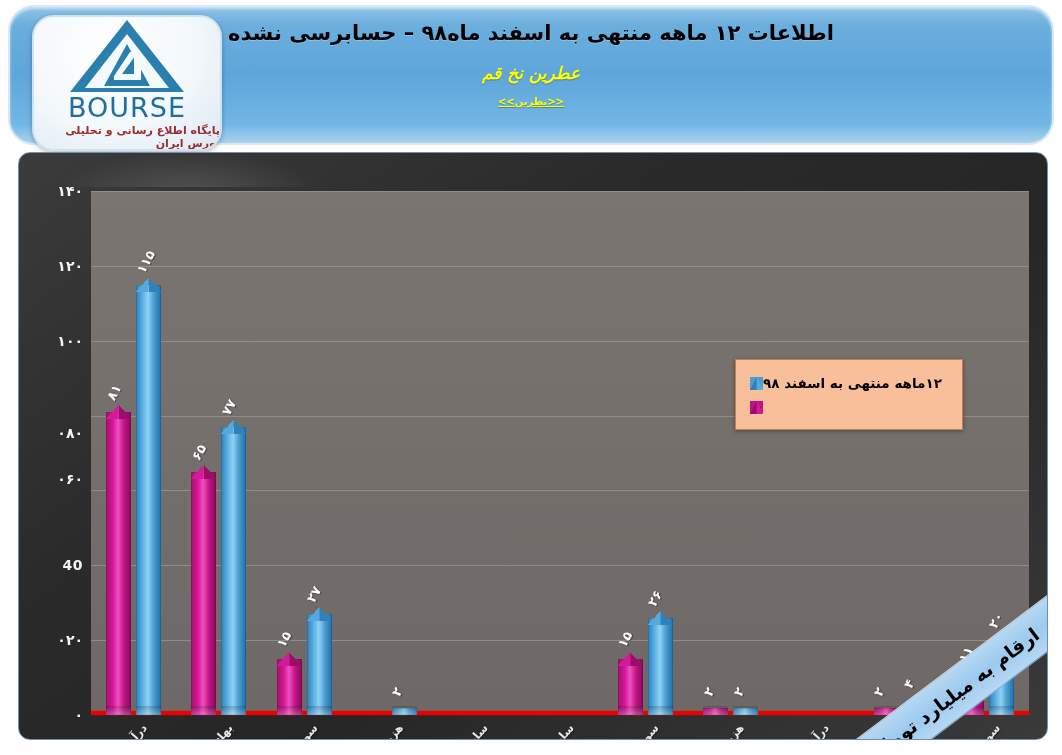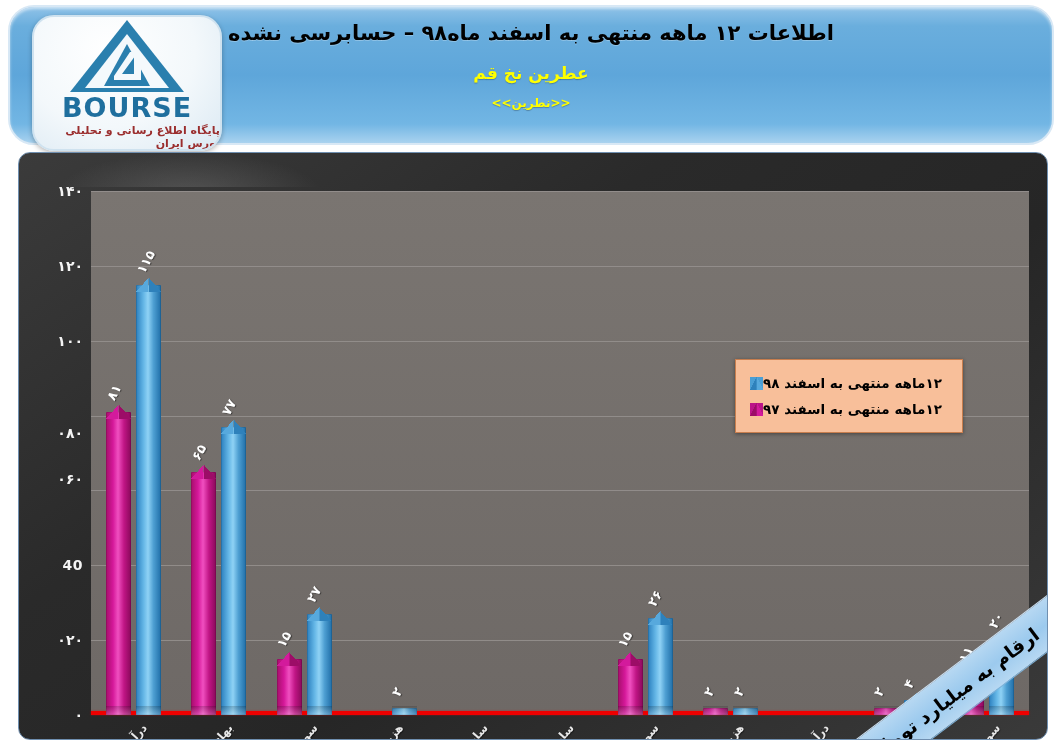--- a/index.html
+++ b/index.html
@@ -29,42 +29,44 @@
   .title-main {
     color: #000; font-weight: bold; font-size: 21px;
     letter-spacing: .3px; direction: rtl;
     text-shadow: 0 1px 0 rgba(255,255,255,.25);
     margin-bottom: 18px;
   }
   .title-sub {
     color: #ffff00; font-weight: bold; font-size: 17px;
     direction: rtl; margin-bottom: 13px;
     text-shadow: 0 1px 1px rgba(0,0,0,.25);
+    font-style: italic;
   }
   .title-sub2 {
-    color: #ffff00; font-weight: bold; font-size: 12px;
+    color: #ffff00; font-weight: bold; font-size: 10px;
     direction: rtl;
     text-shadow: 0 1px 1px rgba(0,0,0,.25);
+    text-decoration: underline;
   }
 
   
   .logo-wrap {
     position: absolute; left: 22px; top: 8px;
     width: 190px; height: 136px;
     border-radius: 22px;
     background: radial-gradient(ellipse at 40% 25%, #ffffff 0%, #f3f8fb 55%, #dbe9f3 100%);
     border: 2px solid #cfe2ef;
     box-shadow: 0 2px 5px rgba(0,0,0,.28);
     overflow: hidden;
     display: flex; flex-direction: column; align-items: center; justify-content: center;
   }
   .logo-mark { margin-top: 2px; }
   .logo-text {
     font-family: "DejaVu Sans", "Liberation Sans", sans-serif;
-    font-weight: bold; font-size: 27px; color: #1f6f9e;
+    font-weight: normal; font-size: 27px; color: #1f6f9e;
     letter-spacing: 1px; line-height: 1; margin-top: -4px;
   }
   .logo-sub {
     font-size: 11px; color: #9a2d2d; direction: rtl;
     margin-top: 3px; font-weight: bold;
   }
 
   
   .chart-panel {
     position: absolute; left: 18px; top: 152px;
@@ -387,21 +389,20 @@
         <div class="xlabel" style="right: 121.909px;">مالیات</div>
         <div class="xlabel" style="right: 36.6364px;">سود(زیان) خالص</div>
       </div>
 
     <div class="legend">
         <div class="legend-row">
           <span class="legend-label">۱۲ماهه منتهی به اسفند ۹۸</span>
           <span class="legend-swatch blue"></span>
         </div>
         <div class="legend-row">
-          <span class="legend-label">۱۲ماهه منتهی به اسفند ۹۷</span>
           <span class="legend-swatch pink"></span>
         </div>
       </div>
 
     <div class="banner-clip">
       <div class="banner">
         <span class="banner-text">ارقام به میلیارد تومان</span>
       </div>
     </div>
   </div>

